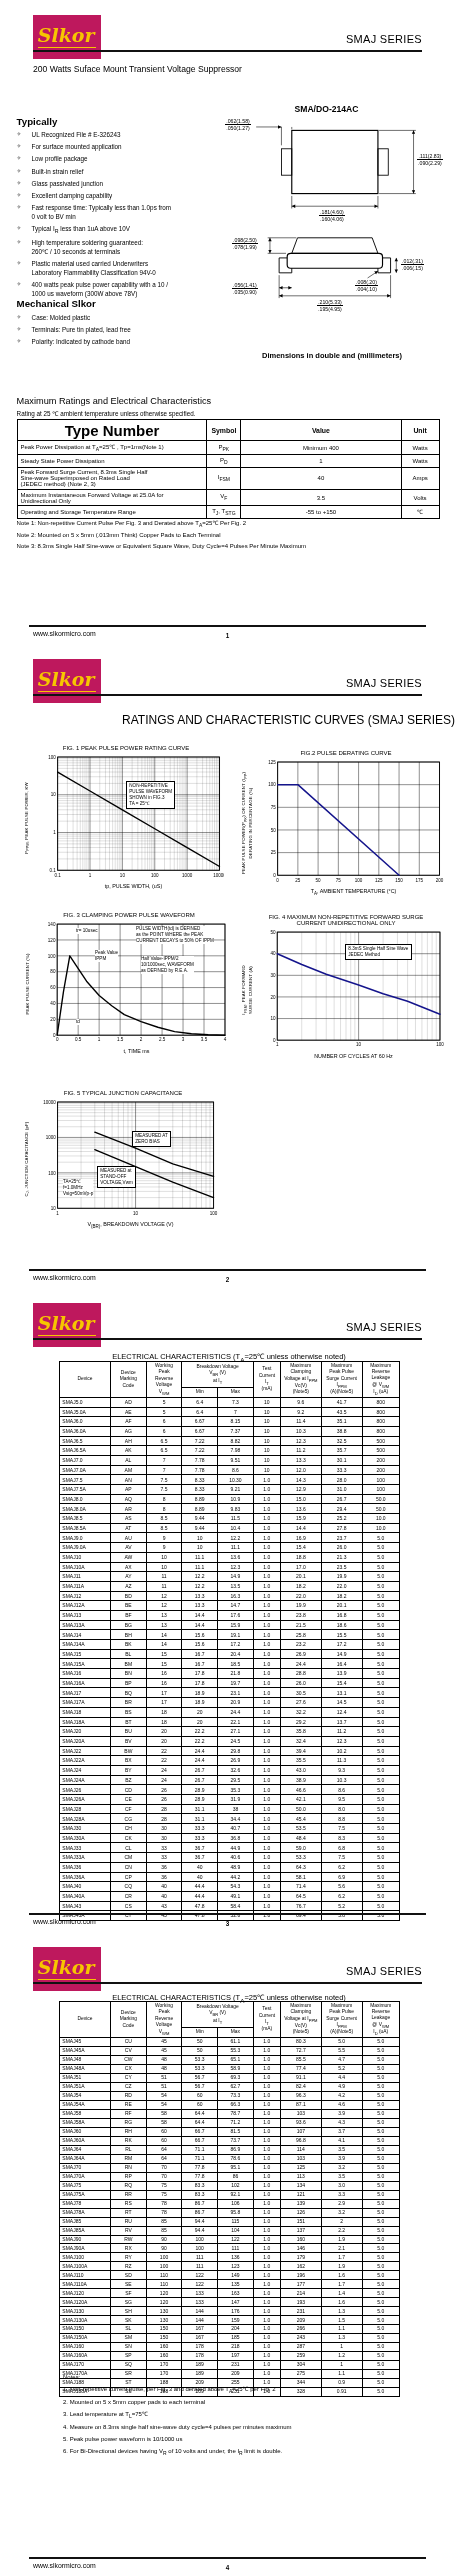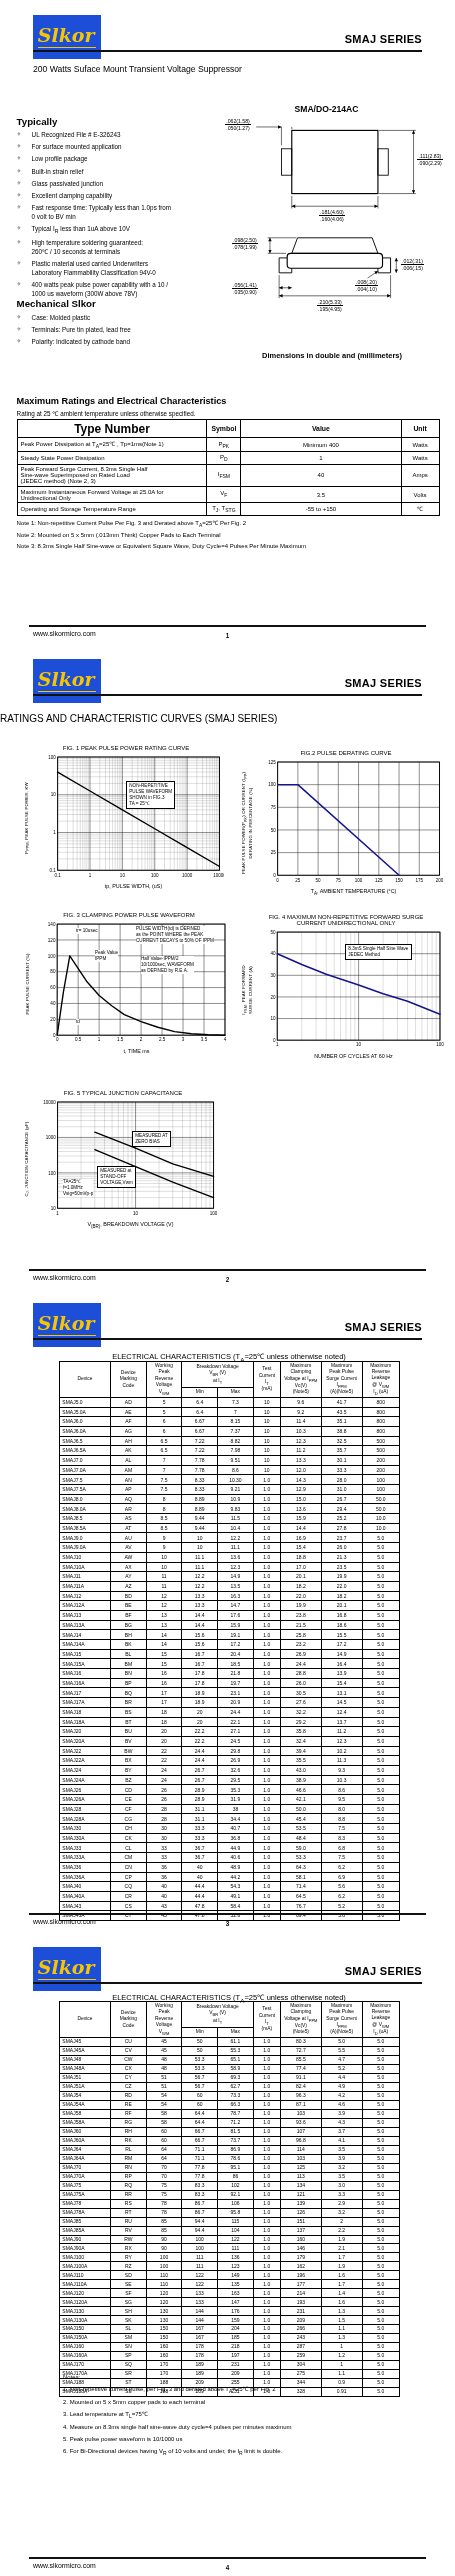--- a/index.html
+++ b/index.html
@@ -1,55 +1,55 @@
 <!DOCTYPE html>
 <html style="font-size:9.2px"><head>
 <meta charset="utf-8">
 <style>
   html,body{margin:0;padding:0;background:#fff}
   body{width:455px;font-family:"Liberation Sans",sans-serif;color:#000}
   .page{position:relative;width:455px;height:644px;background:#fff;overflow:hidden}
   .pre{white-space:pre-line}
   
-  .logo{position:absolute;left:33px;top:15px;width:68px;height:44px;background:#1d4ed8;display:flex;align-items:center;justify-content:center}
+  .logo{position:absolute;left:33px;top:15px;width:68px;height:44px;background:#be185d;display:flex;align-items:center;justify-content:center}
   .logo span{font-family:"DejaVu Serif",serif;font-style:italic;font-weight:bold;font-size:19px;color:#f7c600;line-height:1;border-bottom:1.7px solid #f7c600;padding:0 1.7px 1.7px 0}
-  .series{position:absolute;right:33px;top:33px;font-size:11px;font-weight:bold;letter-spacing:0.3px}
+  .series{position:absolute;right:33px;top:33px;font-size:11px;font-weight:normal;letter-spacing:0.3px}
   .hrule{position:absolute;left:33px;right:33px;top:50px;height:2.3px;background:#111}
   
   .frule{position:absolute;left:29px;right:29px;top:625px;height:1.7px;background:#111}
   .fsite{position:absolute;left:33px;top:630px;font-size:6.9px}
   .fnum{position:absolute;left:0;width:100%;top:632px;text-align:center;font-size:6.3px;font-weight:bold}
   
   .p1-title{position:absolute;left:33px;top:64px;font-size:8.6px}
   .pkg-name{position:absolute;left:229px;width:195px;top:104px;text-align:center;font-weight:bold;font-size:8.6px}
   .feat-h{position:absolute;left:16.6px;top:116px;font-size:9.7px;font-weight:bold}
   .feat-list{position:absolute;left:16.6px;top:131px;width:198px}
   .feat-item{display:flex;font-size:6.3px;line-height:1.4;margin-bottom:3.4px}
   .feat-item .diam{width:15px;flex:none;font-size:5.7px}
   .mech-h{position:absolute;left:16.6px;top:298px;font-size:9.7px;font-weight:bold}
   .mech-list{position:absolute;left:16.6px;top:314px;width:198px}
   .diag{position:absolute;left:224px;top:120px;width:224px;height:227px}
   .dim{position:absolute;font-size:5.2px;text-align:center;line-height:1.2}
   .dim .top{display:block;border-bottom:0.6px solid #000;padding:0 1.1px}
   .dim .bot{display:block;padding:0 1.1px}
   .dims-cap{position:absolute;left:229px;width:206px;top:351px;text-align:center;font-weight:bold;font-size:7.5px}
-  .rat-h{position:absolute;left:16.6px;top:396px;font-size:9.2px;font-weight:bold}
+  .rat-h{position:absolute;left:16.6px;top:396px;font-size:9.2px;font-weight:normal}
   .rat-sub{position:absolute;left:16.6px;top:409px;font-size:6.3px}
   .rat-tbl{position:absolute;left:16.6px;top:419px;width:423px}
   table{border-collapse:collapse;width:100%}
   .rat-tbl table,.rat-tbl td,.rat-tbl th{border:0.6px solid #000}
   .rat-tbl table{border:1.1px solid #000}
   .rat-tbl th{font-size:6.9px;padding:1.7px}
-  .rat-tbl th.big{font-size:12px}
+  .rat-tbl th.big{font-size:15px}
   .rat-tbl td{font-size:6px;padding:1.7px 2.9px;text-align:center}
   .rat-tbl td.param{text-align:left;white-space:pre-line}
   .p1-notes{position:absolute;left:16.6px;top:520px;font-size:6px;line-height:1.2}
   .p1-notes div{margin-bottom:4px}
   
-  .p2-title{position:absolute;left:0;width:100%;top:69px;text-align:left;font-size:10px}
+  .p2-title{position:absolute;left:0;width:100%;top:69px;text-align:right;font-size:12px}
   .fig{position:absolute}
   .fig-title{text-align:center;font-size:6px;margin-bottom:2.3px;white-space:pre-line}
   .fig-wrap{position:relative;margin-left:15px}
   .fig-ylab{position:absolute;left:-12.6px;top:50%;transform:translate(-50%,-50%) rotate(-90deg);font-size:4.3px;white-space:pre;text-align:center;letter-spacing:0.2px}
   .fig-xlab{text-align:center;font-size:5.4px;margin-top:0.6px;margin-left:15px}
   .ann{position:absolute;font-size:4.6px;line-height:1.3;white-space:pre;background:#fff}
   .ann.box{border:0.6px solid #000;padding:1.1px 2.3px}
   svg.chart text{font-family:"Liberation Sans",sans-serif}
   
   .elec-title{position:absolute;left:57px;width:344px;text-align:center;font-size:7.5px}

